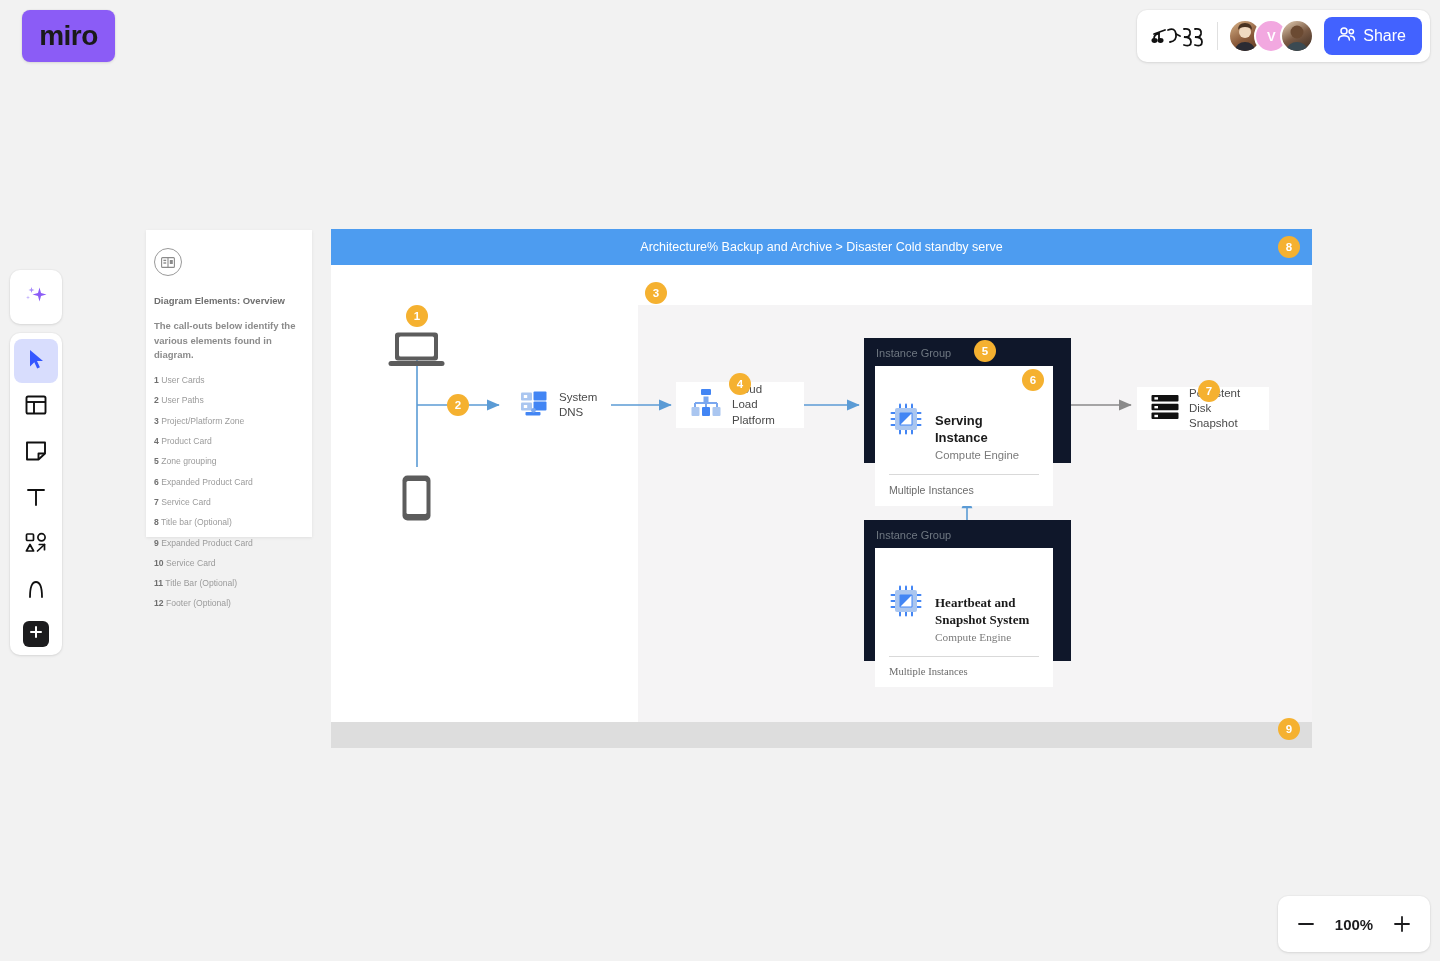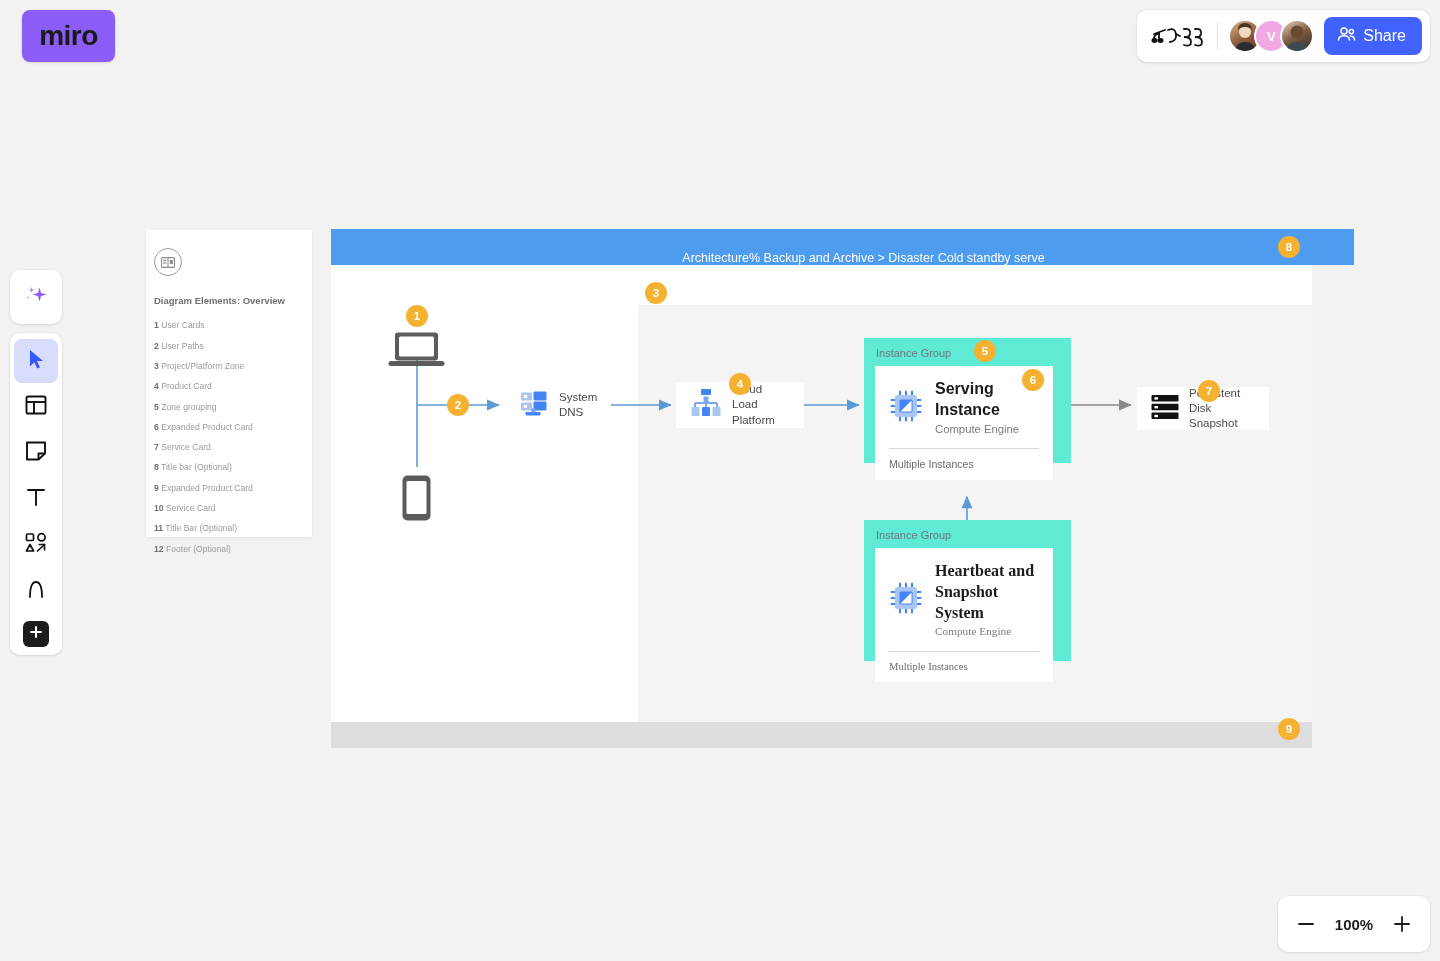--- a/index.html
+++ b/index.html
@@ -202,23 +202,22 @@
   }
   .titlebar {
     position: absolute;
     left: 0; top: 0;
     width: 100%;
     height: 36px;
     background: #4d9cf0;
     color: #ffffff;
     font-size: 12.5px;
     display: flex;
-    align-items: flex-end;
+    align-items: center;
     justify-content: center;
-    padding-left: 42px;
   }
   .footerbar {
     position: absolute;
     left: 0;
     bottom: 0;
     width: 100%;
     height: 26px;
     background: #dddddd;
   }
   .canvas {
@@ -269,21 +268,21 @@
   }
   .card-label {
     font-size: 11.5px;
     color: #4a4a4a;
     line-height: 1.32;
   }
 
   
   .instgroup {
     position: absolute;
-    background: #5eead4;
+    background: #0f172a;
     z-index: 10;
   }
   .instgroup-title {
     position: absolute;
     left: 12px;
     top: 9px;
     font-size: 11px;
     color: #6e7781;
   }
   .prodcard {
@@ -293,24 +292,25 @@
     box-sizing: border-box;
   }
   .prodcard-top {
     display: flex;
     align-items: center;
     gap: 12px;
     padding: 13px 14px 11px 14px;
   }
   .prodcard-texts { flex: 1; min-width: 0; }
   .prodcard-name {
-    font-size: 16px;
+    font-size: 13px;
     font-weight: 700;
     color: #1b1b1b;
     line-height: 1.3;
+    margin-top: 34px;
   }
   .prodcard-sub {
     font-size: 11.3px;
     color: #7b7b7b;
     line-height: 1.35;
     margin-top: 1px;
   }
   .prodcard-rule {
     height: 1px;
     background: #d9d9d9;
@@ -496,20 +496,21 @@
   <div class="legend-icon">
     <svg width="14" height="11" viewBox="0 0 14 11" fill="none" stroke="#8a8a8a" stroke-width="1.1">
       <rect x="0.6" y="0.6" width="12.8" height="9.8" rx="1"></rect>
       <path d="M7 0.6 V10.4"></path>
       <path d="M2.4 3.4 H5.2" stroke-width="1.4"></path>
       <path d="M2.4 6 H5.2" stroke-width="1.4"></path>
       <rect x="8.8" y="3" width="3" height="4" fill="#8a8a8a" stroke="none"></rect>
     </svg>
   </div>
   <div class="legend-title">Diagram Elements: Overview</div>
+  <div class="legend-desc">The call-outs below identify the various elements found in diagram.</div>
   <div class="legend-list">
     <div class="legend-item"><b>1</b> <span>User Cards</span></div>
     <div class="legend-item"><b>2</b> <span>User Paths</span></div>
     <div class="legend-item"><b>3</b> <span>Project/Platform Zone</span></div>
     <div class="legend-item"><b>4</b> <span>Product Card</span></div>
     <div class="legend-item"><b>5</b> <span>Zone grouping</span></div>
     <div class="legend-item"><b>6</b> <span>Expanded Product Card</span></div>
     <div class="legend-item"><b>7</b> <span>Service Card</span></div>
     <div class="legend-item"><b>8</b> <span>Title bar (Optional)</span></div>
     <div class="legend-item"><b>9</b> <span>Expanded Product Card</span></div>

